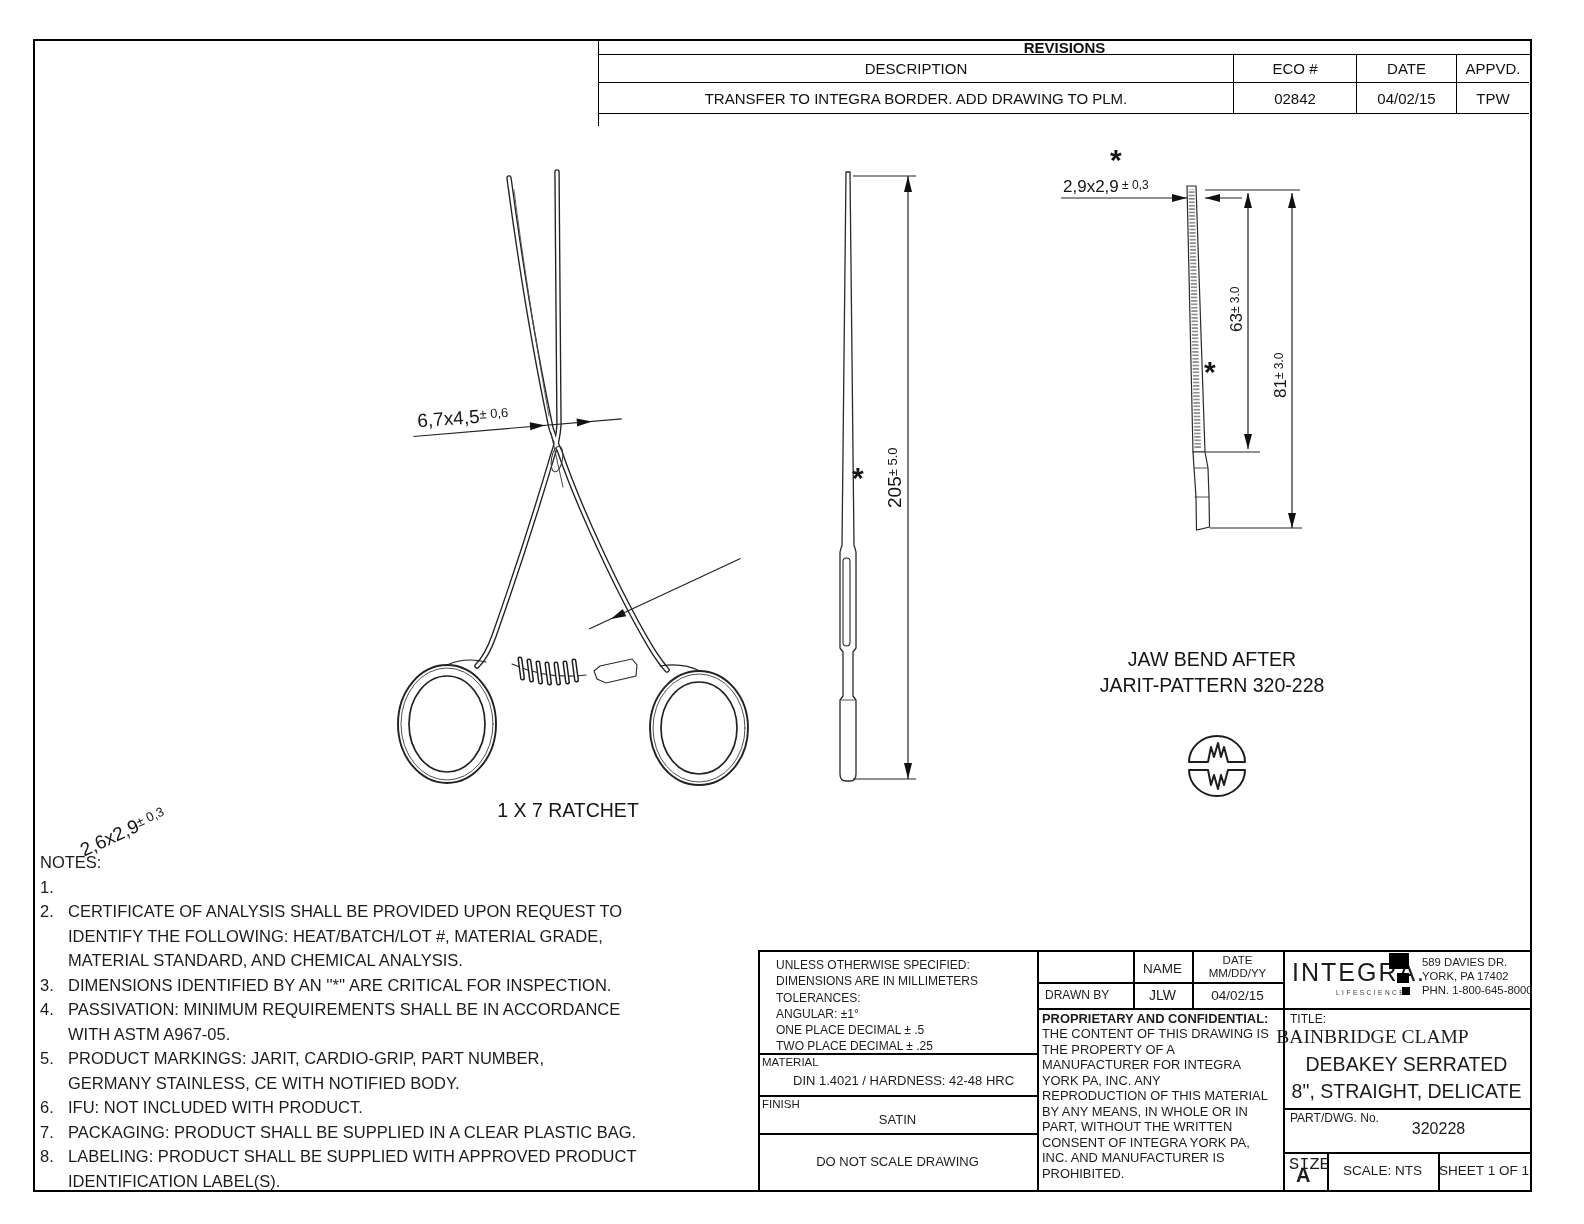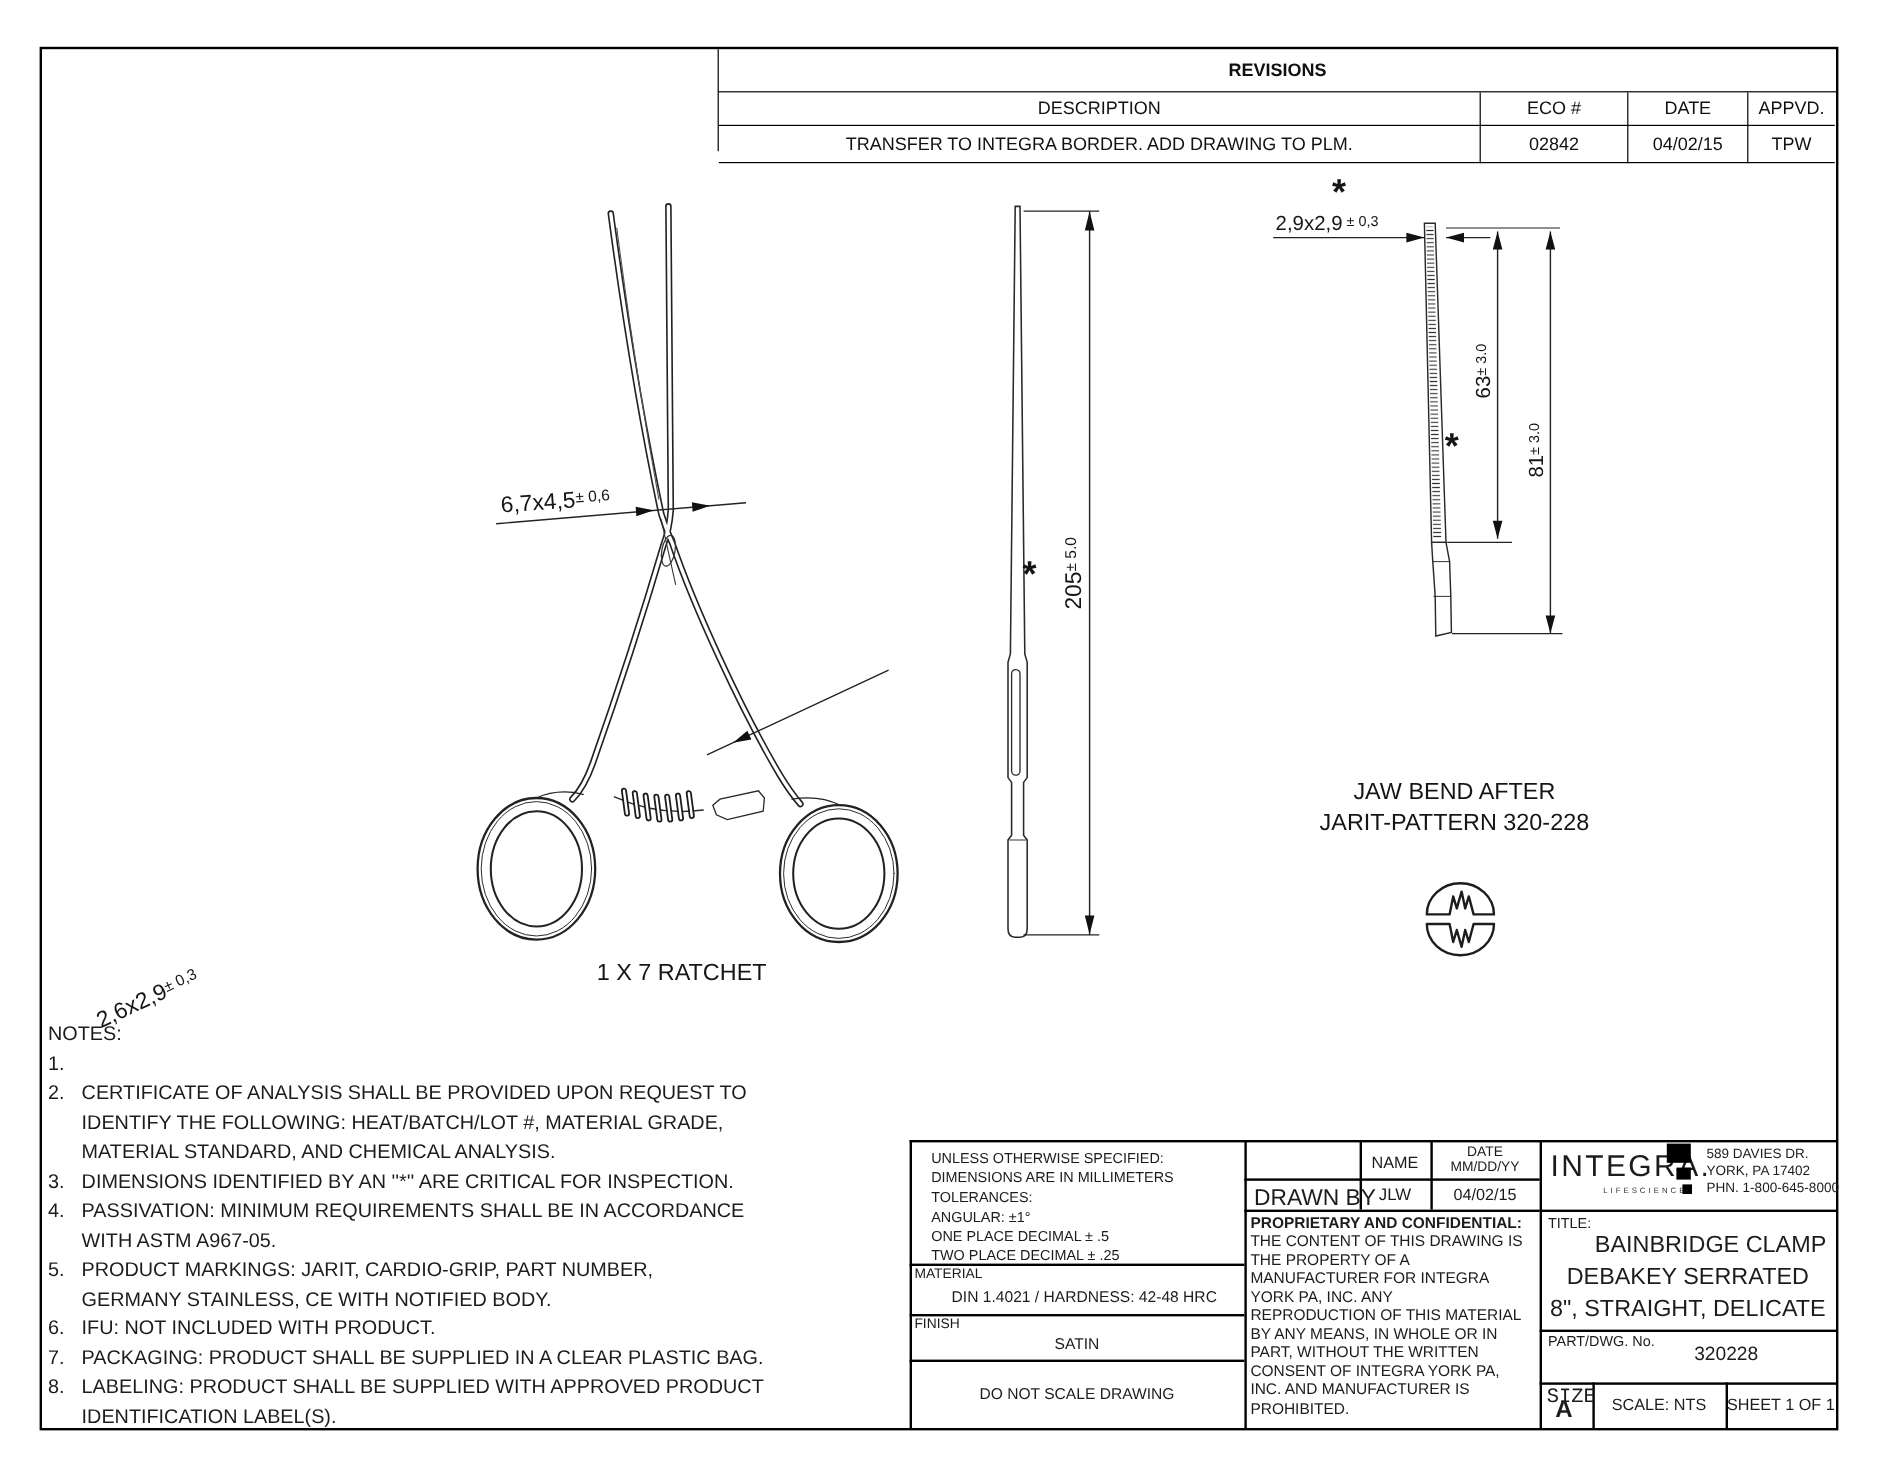--- a/index.html
+++ b/index.html
@@ -6,21 +6,21 @@
   body{width:1584px;height:1224px;position:relative;font-family:"Liberation Sans",sans-serif;color:#111;overflow:hidden;}
   .abs{position:absolute;}
   .line{position:absolute;background:#000;}
   
   #page-border{left:33px;top:39px;width:1499px;height:1153px;border:2px solid #000;box-sizing:border-box;}
   
   #revisions{left:598px;top:41px;width:932px;height:85px;border-left:1.6px solid #000;box-sizing:border-box;font-size:15px;}
   #revisions .trow{display:grid;grid-template-columns:634px 123px 100px 73px;box-sizing:border-box;}
   #revisions .cell{border-bottom:1.6px solid #000;border-right:0;display:flex;align-items:center;justify-content:center;box-sizing:border-box;}
   #revisions .cell + .cell{border-left:1.6px solid #000;}
-  #rev-title{height:36px;display:flex;align-items:center;justify-content:center;font-weight:bold;border-bottom:1.6px solid #000;box-sizing:border-box;}
+  #rev-title{height:14px;display:flex;align-items:center;justify-content:center;font-weight:bold;border-bottom:1.6px solid #000;box-sizing:border-box;}
   .h28{height:28px;} .h31{height:31px;}
   
   #notes{left:40px;top:850px;width:650px;font-size:16.5px;line-height:24.5px;color:#1c1c1c;}
   #notes .nitem{display:flex;}
   #notes .nnum{width:28px;flex:none;}
   #notes .ntext{white-space:pre-line;}
   
   .tbtext{position:absolute;color:#1c1c1c;}
   .pre{white-space:pre-line;}
   .ctr{text-align:center;}
@@ -254,21 +254,21 @@
 TWO PLACE DECIMAL ± .25</div>
   <div class="tbtext" style="left:762px;top:1056px;font-size:11.5px;">MATERIAL</div>
   <div class="tbtext" style="left:793px;top:1073px;font-size:13px;">DIN 1.4021 / HARDNESS: 42-48 HRC</div>
   <div class="tbtext" style="left:762px;top:1098px;font-size:11.5px;">FINISH</div>
   <div class="tbtext ctr" style="left:758px;top:1112px;width:279px;font-size:13px;">SATIN</div>
   <div class="tbtext ctr" style="left:758px;top:1154px;width:279px;font-size:13px;">DO NOT SCALE DRAWING</div>
 
   <div class="tbtext ctr" style="left:1133px;top:961px;width:59px;font-size:13.5px;">NAME</div>
   <div class="tbtext ctr pre" style="left:1192px;top:954px;width:91px;font-size:11.5px;line-height:13px;">DATE
 MM/DD/YY</div>
-  <div class="tbtext" style="left:1045px;top:988px;font-size:19px;">DRAWN BY</div>
+  <div class="tbtext" style="left:1045px;top:988px;font-size:12px;">DRAWN BY</div>
   <div class="tbtext ctr" style="left:1133px;top:987px;width:59px;font-size:14px;">JLW</div>
   <div class="tbtext ctr" style="left:1192px;top:988px;width:91px;font-size:13.5px;">04/02/15</div>
   <div class="tbtext" style="left:1042px;top:1011px;width:238px;font-size:12.9px;line-height:15.5px;font-weight:bold;">PROPRIETARY AND CONFIDENTIAL:</div>
   <div class="tbtext pre" style="left:1042px;top:1026px;width:240px;font-size:12.9px;line-height:15.5px;">THE CONTENT OF THIS DRAWING IS
 THE PROPERTY OF A
 MANUFACTURER FOR INTEGRA
 YORK PA, INC. ANY
 REPRODUCTION OF THIS MATERIAL
 BY ANY MEANS, IN WHOLE OR IN
 PART, WITHOUT THE WRITTEN
@@ -279,21 +279,21 @@
   <div class="tbtext" style="left:1292px;top:958px;font-size:25px;letter-spacing:2px;">INTEGRA.</div>
   <div class="tbtext" style="left:1336px;top:989px;font-size:6.5px;letter-spacing:2.5px;color:#333;">LIFESCIENCES</div>
   <div class="abs" style="left:1389px;top:953px;width:20px;height:16px;background:#000;"></div>
   <div class="abs" style="left:1397px;top:973px;width:12px;height:10px;background:#000;"></div>
   <div class="abs" style="left:1402px;top:987px;width:8px;height:8px;background:#000;"></div>
   <div class="tbtext pre" style="left:1422px;top:956px;font-size:11.3px;line-height:13.8px;">589 DAVIES DR.
 YORK, PA 17402
 PHN. 1-800-645-8000</div>
 
   <div class="tbtext" style="left:1290px;top:1012px;font-size:12px;">TITLE:</div>
-  <div class="tbtext ctr" style="left:1280px;top:1026px;width:291px;font-size:19.5px;">BAINBRIDGE CLAMP</div>
+  <div class="tbtext ctr" style="left:1227px;top:1026px;width:291px;font-size:19.5px;font-family:Liberation Serif, serif;">BAINBRIDGE CLAMP</div>
   <div class="tbtext ctr" style="left:1283px;top:1053px;width:247px;font-size:19.5px;">DEBAKEY SERRATED</div>
   <div class="tbtext ctr" style="left:1283px;top:1080px;width:247px;font-size:19.5px;">8", STRAIGHT, DELICATE</div>
 
   <div class="tbtext" style="left:1290px;top:1111px;font-size:12px;">PART/DWG. No.</div>
   <div class="tbtext ctr" style="left:1283px;top:1120px;width:247px;font-size:16px;padding-left:32px;">320228</div>
 
   <div class="tbtext" style="left:1289px;top:1155px;font-size:17px;font-family:Liberation Mono, monospace;">SIZE</div>
   <div class="tbtext" style="left:1296px;top:1164px;font-size:20px;font-weight:bold;">A</div>
   <div class="tbtext ctr" style="left:1327px;top:1163px;width:111px;font-size:13.5px;">SCALE: NTS</div>
   <div class="tbtext ctr" style="left:1438px;top:1163px;width:92px;font-size:13.5px;">SHEET 1 OF 1</div>

